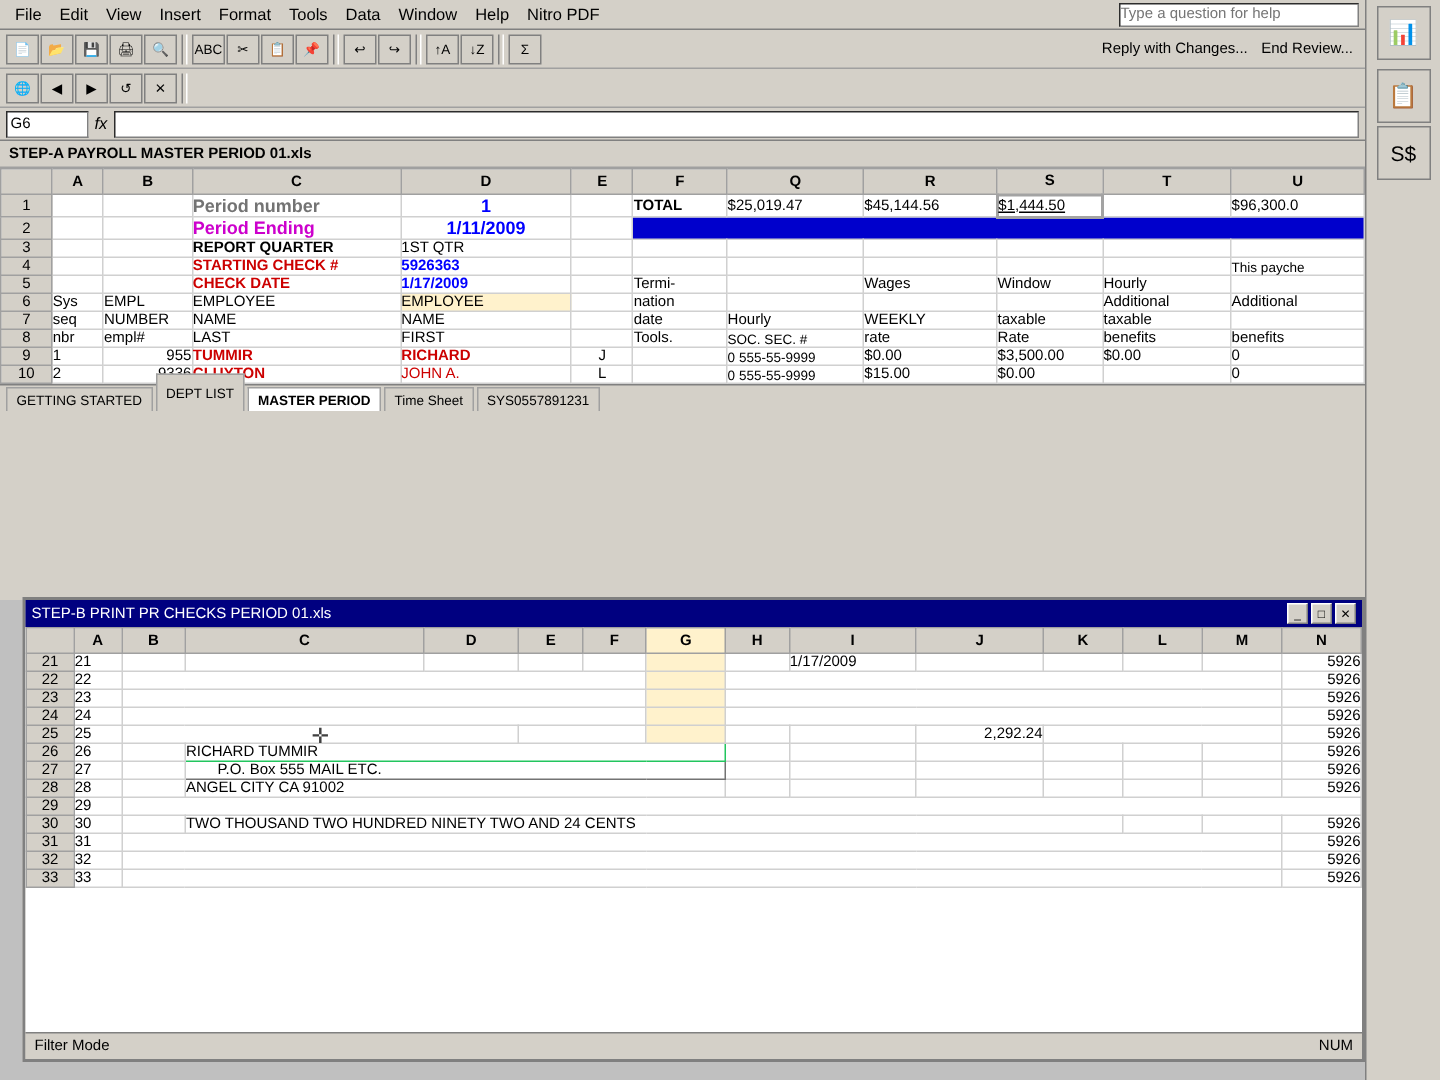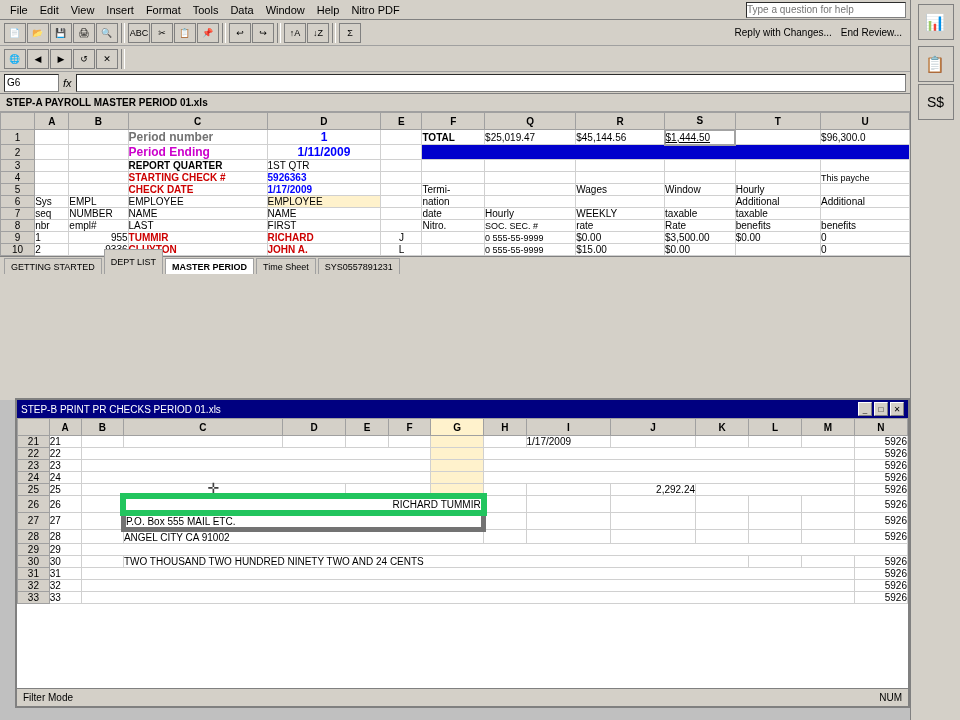--- a/index.html
+++ b/index.html
@@ -212,21 +212,21 @@
           <td style="border:1px solid #d0d0d0;"></td>
         </tr>
 
         <tr>
           <td class="row-header" style="background:#d4d0c8;text-align:center;border:1px solid #a0a0a0;">8</td>
           <td style="border:1px solid #d0d0d0;">nbr</td>
           <td style="border:1px solid #d0d0d0;">empl#</td>
           <td style="border:1px solid #d0d0d0;">LAST</td>
           <td style="border:1px solid #d0d0d0;">FIRST</td>
           <td style="border:1px solid #d0d0d0;"></td>
-          <td style="border:1px solid #d0d0d0;">Nitro.</td>
+          <td style="border:1px solid #d0d0d0;">Tools.</td>
           <td style="border:1px solid #d0d0d0;font-size:9px;">SOC. SEC. #</td>
           <td style="border:1px solid #d0d0d0;">rate</td>
           <td style="border:1px solid #d0d0d0;">Rate</td>
           <td style="border:1px solid #d0d0d0;">benefits</td>
           <td style="border:1px solid #d0d0d0;">benefits</td>
         </tr>
 
         <tr>
           <td class="row-header" style="background:#d4d0c8;text-align:center;border:1px solid #a0a0a0;">9</td>
           <td style="border:1px solid #d0d0d0;">1</td>
@@ -240,21 +240,21 @@
           <td style="border:1px solid #d0d0d0;">$3,500.00</td>
           <td style="border:1px solid #d0d0d0;">$0.00</td>
           <td style="border:1px solid #d0d0d0;">0</td>
         </tr>
 
         <tr>
           <td class="row-header" style="background:#d4d0c8;text-align:center;border:1px solid #a0a0a0;">10</td>
           <td style="border:1px solid #d0d0d0;">2</td>
           <td style="border:1px solid #d0d0d0;text-align:right;">9336</td>
           <td style="border:1px solid #d0d0d0;color:#cc0000;font-weight:bold;">CLUYTON</td>
-          <td style="border:1px solid #d0d0d0;color:#cc0000;font-weight:bold;margin-top:14px;">JOHN A.</td>
+          <td style="border:1px solid #d0d0d0;color:#cc0000;font-weight:normal;margin-top:14px;">JOHN A.</td>
           <td style="border:1px solid #d0d0d0;text-align:center;">L</td>
           <td style="border:1px solid #d0d0d0;"></td>
           <td style="border:1px solid #d0d0d0;font-size:9px;">0 555-55-9999</td>
           <td style="border:1px solid #d0d0d0;">$15.00</td>
           <td style="border:1px solid #d0d0d0;">$0.00</td>
           <td style="border:1px solid #d0d0d0;"></td>
           <td style="border:1px solid #d0d0d0;">0</td>
         </tr>
       </tbody>
     </table>
@@ -379,35 +379,35 @@
           <td style="border:1px solid #d0d0d0;"></td>
           <td style="border:1px solid #d0d0d0;text-align:right;">2,292.24</td>
           <td colspan="3" style="border:1px solid #d0d0d0;"></td>
           <td style="border:1px solid #d0d0d0;text-align:right;">5926</td>
         </tr>
 
         <tr>
           <td style="background:#d4d0c8;text-align:center;border:1px solid #a0a0a0;font-size:10px;">26</td>
           <td style="border:1px solid #d0d0d0;">26</td>
           <td style="border:1px solid #d0d0d0;"></td>
-          <td style="border:6px solid #22c55e;text-align:right;" colspan="5">RICHARD  TUMMIR</td>
+          <td style="border:1px solid #22c55e;" colspan="5">RICHARD  TUMMIR</td>
           <td style="border:1px solid #d0d0d0;"></td>
           <td style="border:1px solid #d0d0d0;"></td>
           <td style="border:1px solid #d0d0d0;"></td>
           <td style="border:1px solid #d0d0d0;"></td>
           <td style="border:1px solid #d0d0d0;"></td>
           <td style="border:1px solid #d0d0d0;"></td>
           <td style="border:1px solid #d0d0d0;text-align:right;">5926</td>
         </tr>
 
         <tr>
           <td style="background:#d4d0c8;text-align:center;border:1px solid #a0a0a0;font-size:10px;">27</td>
           <td style="border:1px solid #d0d0d0;">27</td>
           <td style="border:1px solid #d0d0d0;"></td>
-          <td style="border:5px solid #737373;" colspan="5">P.O. Box 555   MAIL ETC.</td>
+          <td style="border:1px solid #737373;padding-left:21px;" colspan="5">P.O. Box 555   MAIL ETC.</td>
           <td style="border:1px solid #d0d0d0;"></td>
           <td style="border:1px solid #d0d0d0;"></td>
           <td style="border:1px solid #d0d0d0;"></td>
           <td style="border:1px solid #d0d0d0;"></td>
           <td style="border:1px solid #d0d0d0;"></td>
           <td style="border:1px solid #d0d0d0;"></td>
           <td style="border:1px solid #d0d0d0;text-align:right;">5926</td>
         </tr>
 
         <tr>

